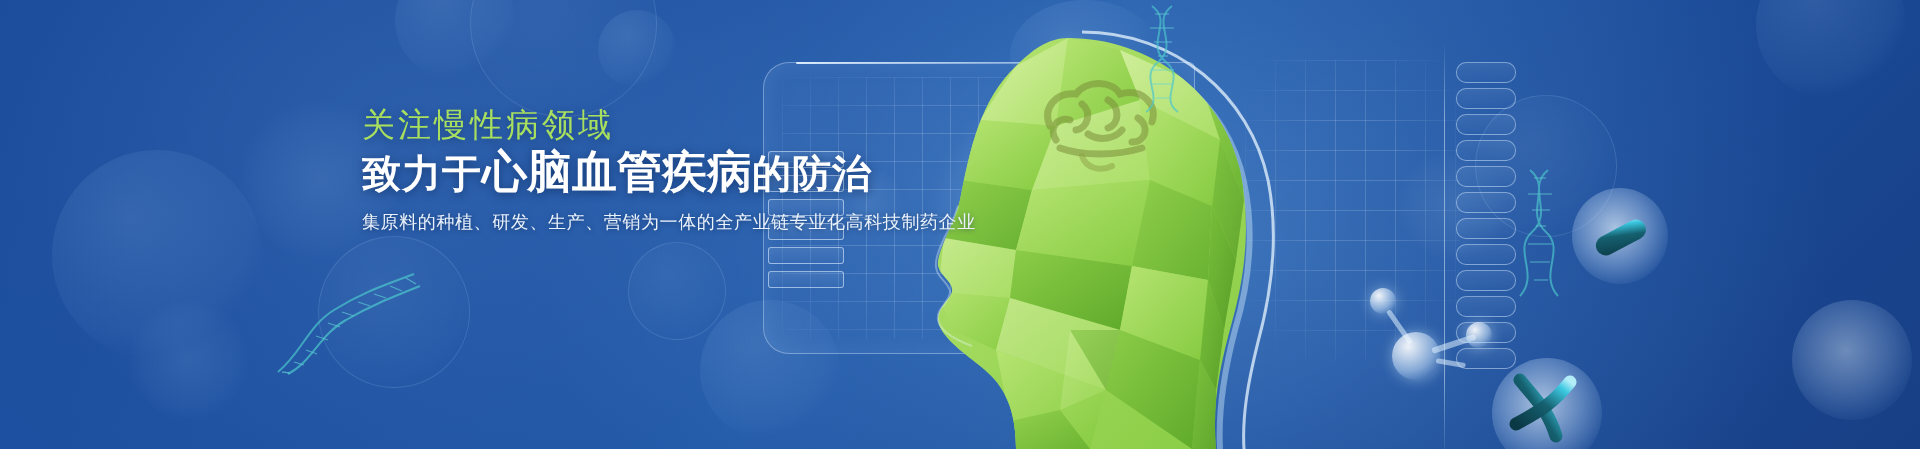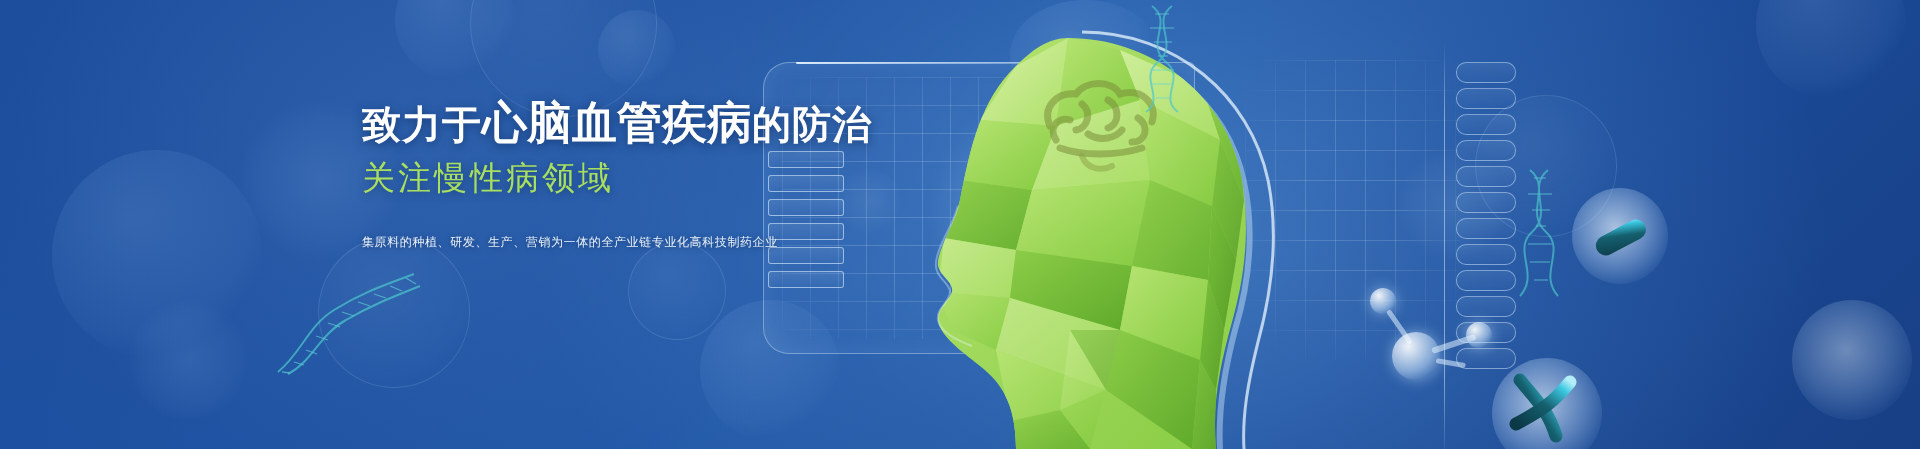--- a/index.html
+++ b/index.html
@@ -103,21 +103,21 @@
     letter-spacing:1px;white-space:nowrap;
     text-shadow:0 2px 10px rgba(8,30,72,.55);
   }
   #headline .em{font-size:45px;letter-spacing:0;}
   #subline{
     margin-top:9px;font-size:33px;line-height:1.2;color:#a8df5f;
     letter-spacing:3px;white-space:nowrap;
     text-shadow:0 2px 9px rgba(8,30,72,.45);
   }
   #caption{
-    margin-top:36px;font-size:12px;color:#eaf2fc;letter-spacing:.6px;
+    margin-top:12px;font-size:18px;color:#eaf2fc;letter-spacing:.6px;
     white-space:nowrap;text-shadow:0 1px 5px rgba(8,30,72,.5);
   }
 </style>
 </head>
 <body>
 
 <div id="banner">
 
   <div class="bokeh fill" style="left:395px;top:-40px;width:120px;height:120px;"></div>
   <div class="bokeh ring" style="left:470px;top:-70px;width:185px;height:185px;"></div>
@@ -330,18 +330,18 @@
       <g stroke="url(#chr)" stroke-width="13" fill="none" stroke-linecap="round">
         <path d="M28,22 C44,42 56,52 64,78"></path>
         <path d="M78,24 C62,44 50,52 24,66"></path>
       </g>
     </svg>
   </div>
 
   <div class="cell" style="left:1792px;top:300px;width:120px;height:120px;opacity:.6;"></div>
 
   <div id="copy">
+    <div id="subline">关注慢性病领域</div>
     <div id="headline"><span>致力于</span><span class="em">心脑血管疾病</span><span>的防治</span></div>
-    <div id="subline">关注慢性病领域</div>
     <div id="caption">集原料的种植、研发、生产、营销为一体的全产业链专业化高科技制药企业</div>
   </div>
 
 </div>
 
 </body></html>

